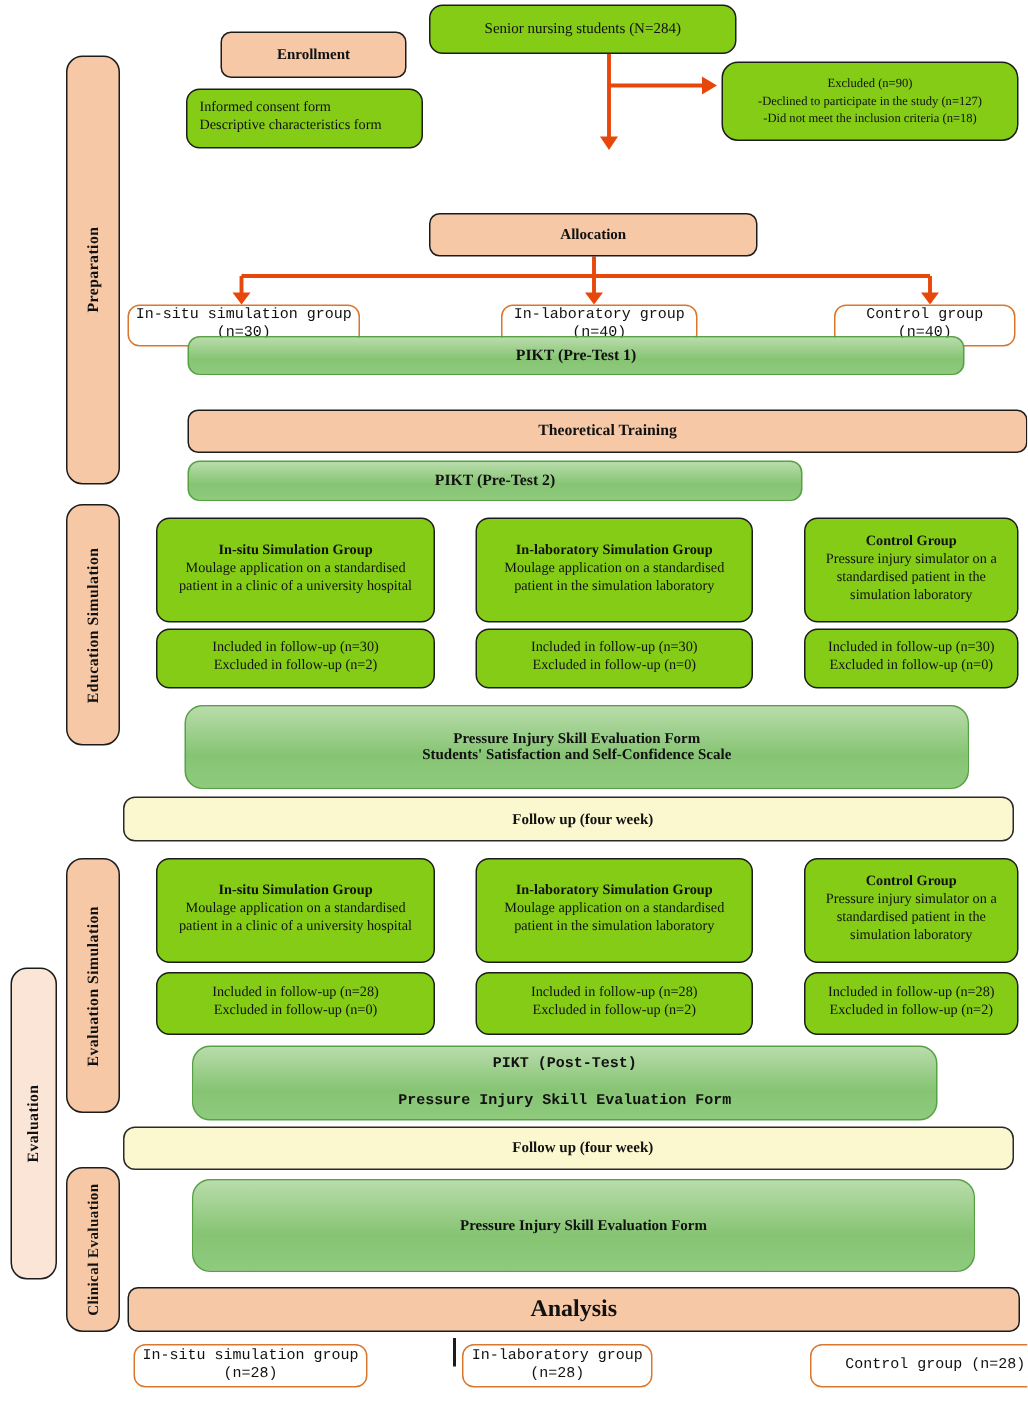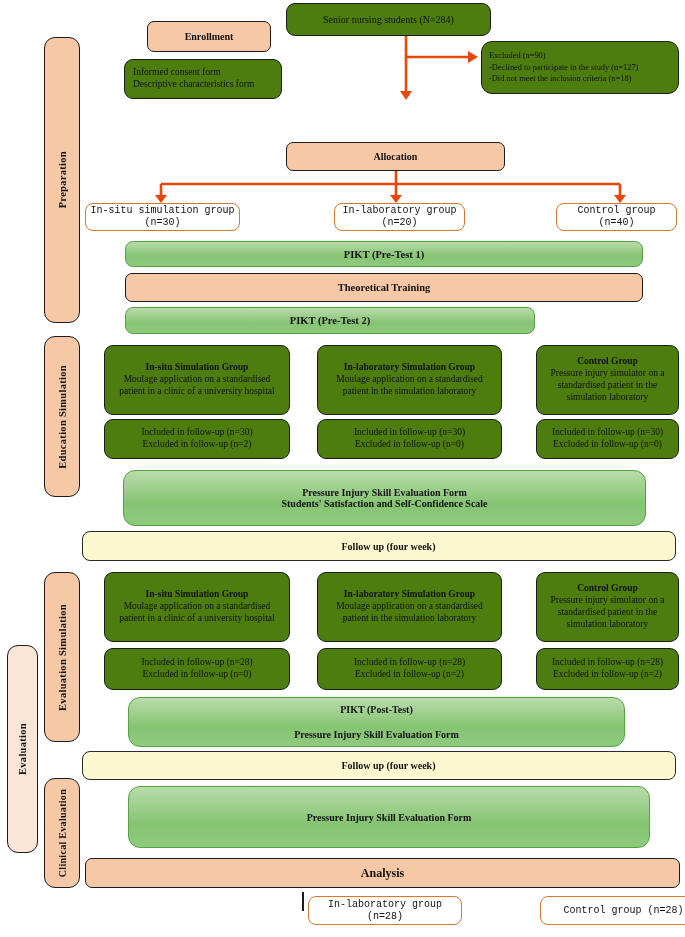--- a/index.html
+++ b/index.html
@@ -5,21 +5,21 @@
   html,body{margin:0;padding:0;background:#ffffff;}
   #stage{
     position:relative;width:685px;height:937px;background:#ffffff;
     font-family:"Liberation Serif", serif;color:#111;overflow:hidden;
   }
   .abs{position:absolute;box-sizing:border-box;}
   .center{display:flex;align-items:center;justify-content:center;text-align:center;}
   .col{display:flex;flex-direction:column;align-items:center;justify-content:center;text-align:center;}
 
   
-  .wbox{background:#4d7c0f;border:1.6px solid #1c1c1c;border-radius:9px;}
+  .wbox{background:#84cc16;border:1.6px solid #1c1c1c;border-radius:9px;}
   
   .salmon{background:#f6c8a6;border:1.6px solid #1c1c1c;border-radius:7px;}
   
   .peach{background:#fbe5d6;border:1.6px solid #1c1c1c;border-radius:9px;}
   
   .green{background:linear-gradient(180deg,#b9dcab 0%,#86c473 60%,#8fca7d 100%);
          border:1.8px solid #55a144;border-radius:8px;}
   
   .yellow{background:#fbf8d0;border:1.8px solid #2a2a2a;border-radius:8px;padding-left:19px;}
   
@@ -81,45 +81,45 @@
 
   <div class="abs salmon center" style="left:147px;top:21px;width:124px;height:31px;">
     <span class="t10 bold">Enrollment</span>
   </div>
 
   <div class="abs wbox col left t95" style="left:124px;top:59px;width:158px;height:40px;padding:3px 8px;align-items:flex-start;">
     <span>Informed consent form</span>
     <span>Descriptive characteristics form</span>
   </div>
 
-  <div class="abs wbox col left t84" style="left:481px;top:41px;width:198px;height:53px;padding:4px 7px;align-items:flex-start;border-radius:11px;">
+  <div class="abs wbox col left t84" style="left:481px;top:41px;width:198px;height:53px;padding:4px 7px;align-items:center;border-radius:11px;">
     <span>Excluded (n=90)</span>
     <span>-Declined to participate in the study (n=127)</span>
     <span>-Did not meet the inclusion criteria (n=18)</span>
   </div>
 
 
   <div class="abs salmon center" style="left:286px;top:142px;width:219px;height:29px;">
     <span class="t10 bold">Allocation</span>
   </div>
 
   <div class="abs obox center t10" style="left:85px;top:203px;width:155px;height:28px;">
     <span>In-situ simulation group (n=30)</span>
   </div>
   <div class="abs obox center t10" style="left:334px;top:203px;width:131px;height:28px;">
-    <span>In-laboratory group (n=20)</span>
+    <span>In-laboratory group (n=40)</span>
   </div>
   <div class="abs obox center t10" style="left:556px;top:203px;width:121px;height:28px;">
     <span>Control group (n=40)</span>
   </div>
 
-  <div class="abs green center" style="left:125px;top:241px;width:518px;height:26px;text-align:right;">
+  <div class="abs green center" style="left:125px;top:224px;width:518px;height:26px;text-align:right;">
     <span class="barlabel">PIKT (Pre-Test 1)</span>
   </div>
-  <div class="abs salmon center" style="left:125px;top:273px;width:518px;height:29px;">
+  <div class="abs salmon center" style="left:125px;top:273px;width:560px;height:29px;">
     <span class="barlabel">Theoretical Training</span>
   </div>
   <div class="abs green center" style="left:125px;top:307px;width:410px;height:27px;">
     <span class="barlabel">PIKT (Pre-Test 2)</span>
   </div>
 
   <div class="abs wbox col t95" style="left:104px;top:345px;width:186px;height:70px;padding:3px 8px;">
     <span class="bold">In-situ Simulation Group</span>
     <span>Moulage application on a standardised patient in a clinic of a university hospital</span>
   </div>
@@ -173,39 +173,42 @@
   </div>
   <div class="abs wbox col t95" style="left:317px;top:648px;width:185px;height:42px;">
     <span>Included in follow-up (n=28)</span>
     <span>Excluded in follow-up (n=2)</span>
   </div>
   <div class="abs wbox col t95" style="left:536px;top:648px;width:143px;height:42px;">
     <span>Included in follow-up (n=28)</span>
     <span>Excluded in follow-up (n=2)</span>
   </div>
 
-  <div class="abs green col" style="left:128px;top:697px;width:497px;height:50px;border-radius:12px;gap:14px;">
+  <div class="abs green col" style="left:128px;top:697px;width:497px;height:50px;border-radius:12px;gap:14px;font-family:Liberation Mono, monospace;">
     <span class="barlabel" style="font-size:10px;">PIKT (Post-Test)</span>
     <span class="barlabel" style="font-size:10px;">Pressure Injury Skill Evaluation Form</span>
   </div>
 
   <div class="abs yellow center" style="left:82px;top:751px;width:594px;height:29px;">
     <span class="barlabel" style="font-size:10px;">Follow up (four week)</span>
   </div>
 
   <div class="abs green center" style="left:128px;top:786px;width:522px;height:62px;border-radius:12px;">
     <span class="barlabel" style="font-size:10px;">Pressure Injury Skill Evaluation Form</span>
   </div>
 
   <div class="abs salmon center" style="left:85px;top:858px;width:595px;height:30px;">
-    <span class="barlabel" style="font-size:12px;">Analysis</span>
+    <span class="barlabel" style="font-size:16px;">Analysis</span>
   </div>
 
   <div class="abs" style="left:302px;top:892px;width:2px;height:19px;background:#1c1c1c;"></div>
 
-  <div class="abs obox center t10" style="left:308px;top:896px;width:154px;height:29px;">
+  <div class="abs obox center t10" style="left:89px;top:896px;width:156px;height:29px;">
+    <span>In-situ simulation group (n=28)</span>
+  </div>
+  <div class="abs obox center t10" style="left:308px;top:896px;width:127px;height:29px;">
     <span>In-laboratory group (n=28)</span>
   </div>
   <div class="abs obox center t10" style="left:540px;top:896px;width:167px;height:29px;">
     <span>Control group (n=28)</span>
   </div>
 
 </div>
 
 </body></html>

